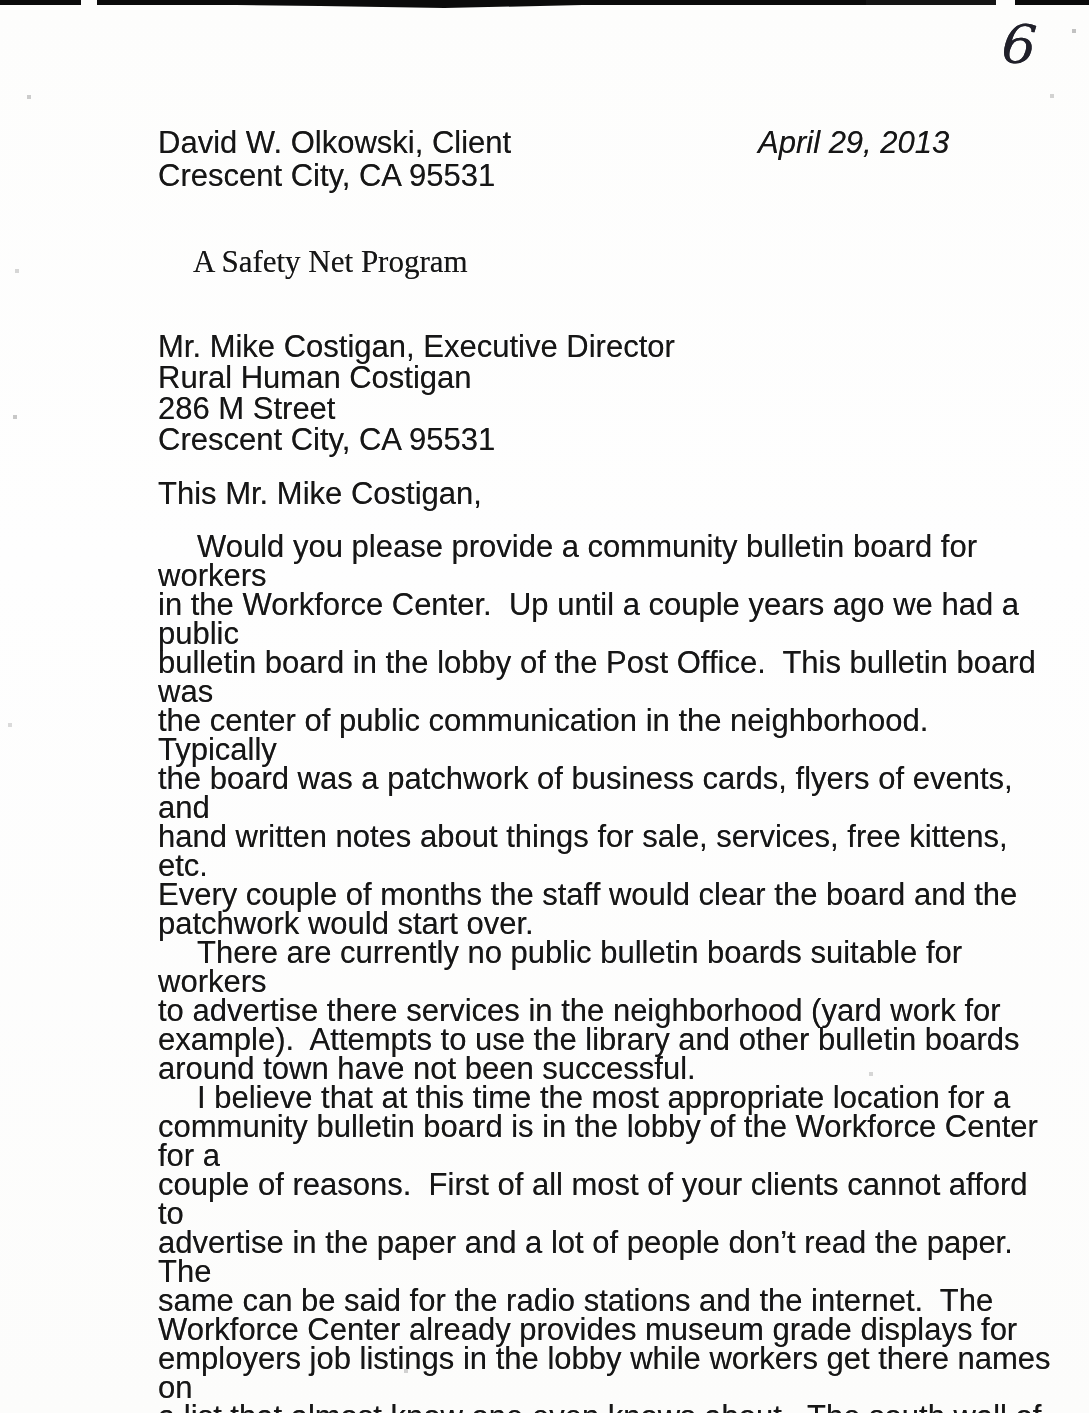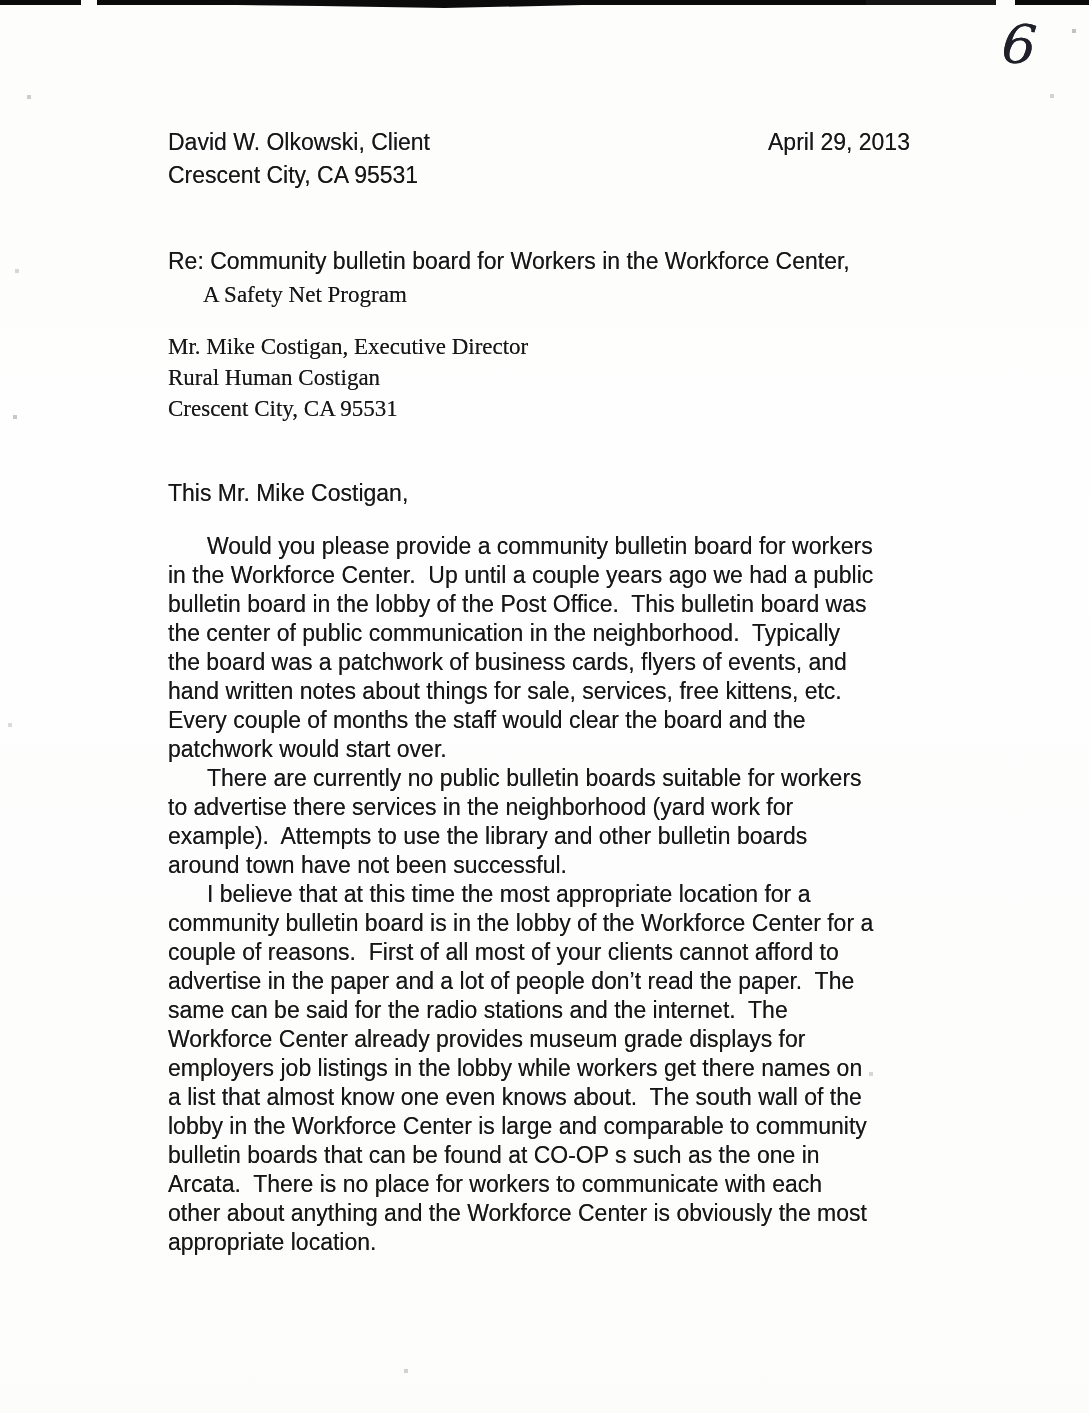--- a/index.html
+++ b/index.html
@@ -64,26 +64,26 @@
     top: 18px;
     font-family: "DejaVu Serif", serif;
     font-style: italic;
     font-weight: 400;
     font-size: 54px;
     line-height: 1;
     color: #20202a;
     transform: rotate(5deg);
     text-shadow: 0 0 0.5px rgba(20,20,30,0.8);
   }
-  .block { position: absolute; font-size: 23px; margin-left: 10px; }
+  .block { position: absolute; font-size: 31px; }
   .sender    { left: 158px; top: 126px; line-height: 33px; }
-  .date      { left: 758px; top: 126px; line-height: 33px; }
+  .date      { left: 758px; top: 126px; line-height: 33px; font-style: italic; }
   .subject   { left: 158px; top: 245px; line-height: 33px; }
   .subject .indent { padding-left: 35px; font-family: Liberation Serif, serif; }
-  .recipient { left: 158px; top: 331px; line-height: 31px; font-family: Liberation Serif, serif; }
+  .recipient { left: 158px; top: 331px; line-height: 31px; }
   .salutation{ left: 158px; top: 479px; line-height: 29px; }
   .body-text {
     left: 158px;
     top: 532px;
     width: 900px;
     line-height: 29px;
   }
   .body-text p.para {
     margin: 0;
     text-indent: 39px;
@@ -102,27 +102,27 @@
   <div class="pagenum">6</div>
 
   <div class="block sender">
     <div>David W. Olkowski, Client</div>
     <div>Crescent City, CA 95531</div>
   </div>
 
   <div class="block date">April 29, 2013</div>
 
   <div class="block subject">
-    <div>Re: Community bulletin board for Workers in the Workforce Center,</div>
     <div class="indent">A Safety Net Program</div>
   </div>
 
   <div class="block recipient">
     <div>Mr. Mike Costigan, Executive Director</div>
     <div>Rural Human Costigan</div>
+    <div>286 M Street</div>
     <div>Crescent City, CA 95531</div>
   </div>
 
   <div class="block salutation">This Mr. Mike Costigan,</div>
 
   <div class="block body-text">
     <p class="para">Would you please provide a community bulletin board for workers
 in the Workforce Center.  Up until a couple years ago we had a public
 bulletin board in the lobby of the Post Office.  This bulletin board was
 the center of public communication in the neighborhood.  Typically

